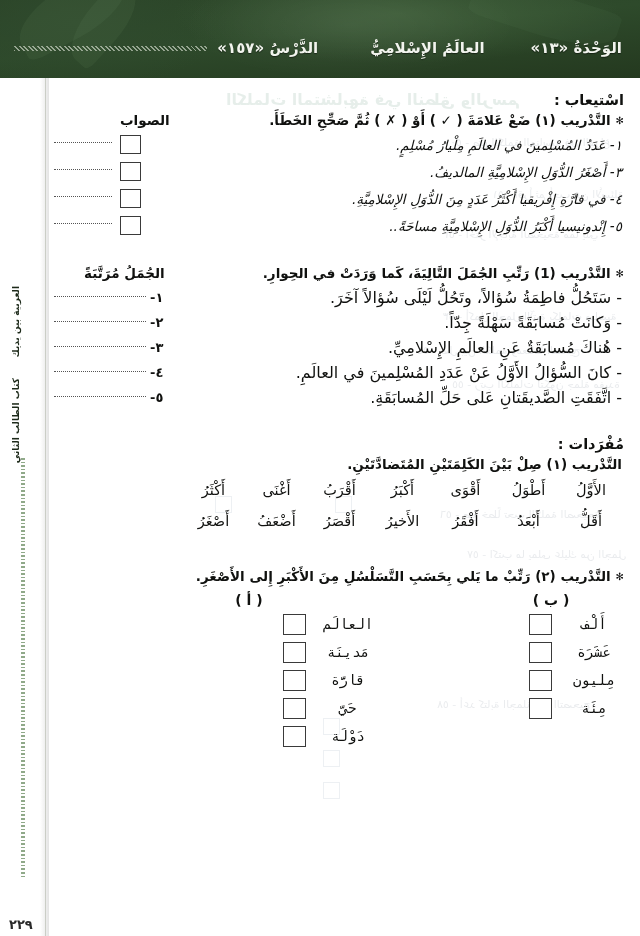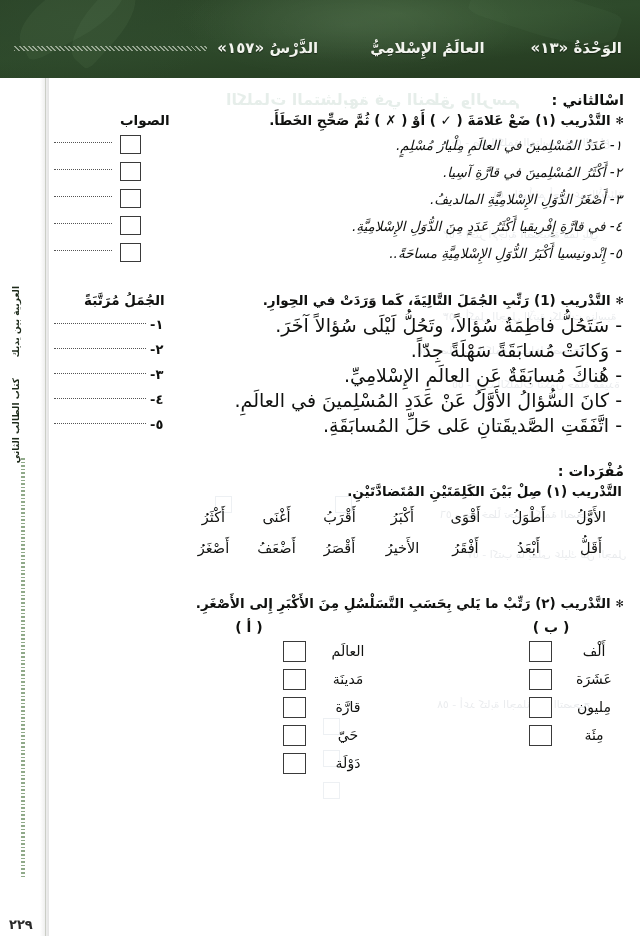--- a/index.html
+++ b/index.html
@@ -224,21 +224,21 @@
   
   .ord-list { margin-top: 4px; }
   .ord-row {
     display: flex;
     flex-direction: row;
     align-items: center;
     height: 25px;
   }
   .ord-stmt {
     flex: 0 0 auto;
-    font-size: 19px;
+    font-size: 16px;
     white-space: nowrap;
     padding-right: 4px;
   }
   .ord-spacer { flex: 1 1 auto; }
   .ord-num {
     flex: 0 0 auto;
     font-size: 13px;
     font-weight: bold;
     margin-left: 4px;
     white-space: nowrap;
@@ -288,20 +288,21 @@
     display: flex; flex-direction: row;
     align-items: center;
     justify-content: flex-start;
     height: 28px;
   }
   .cell-word {
     flex: 0 0 64px;
     font-size: 14px;
     text-align: center;
     white-space: nowrap;
+    font-family: Liberation Mono, monospace;
   }
   .cell-box {
     width: 23px; height: 21px;
     border: 1px solid #3a3a3a;
     background: #fff;
     margin-right: 10px;
   }
   .col-group { flex: 0 0 auto; }
   .col-gap { flex: 0 0 96px; }
 </style>
@@ -347,37 +348,31 @@
       <div class="bleed-line" style="top:620px; right:50px;">٥٨ - أعد كتابة الجملة بعد التصحيح</div>
       <div class="bleed-box" style="top:418px; right:288px;"></div>
       <div class="bleed-box" style="top:418px; right:408px;"></div>
       <div class="bleed-box" style="top:640px; right:300px;"></div>
       <div class="bleed-box" style="top:672px; right:300px;"></div>
       <div class="bleed-box" style="top:704px; right:300px;"></div>
     </div>
 
     <div class="layer">
 
-      <div class="section-head">اسْالثاني :</div>
+      <div class="section-head">اسْتيعاب :</div>
 
       <div class="task-line">
         <span class="task-star">✻</span>
         <span class="task-text">التَّدْريب (١)  ضَعْ عَلامَةَ ( ✓ ) أَوْ ( ✗ ) ثُمَّ صَحِّحِ الخَطَأَ.</span>
         <span class="col-label">الصواب</span>
       </div>
 
       <div class="tf-list">
         <div class="tf-row">
           <span class="tf-stmt">١- عَدَدُ المُسْلِمينَ في العالَمِ مِلْيارُ مُسْلِمٍ.</span>
-          <span class="tf-spacer"></span>
-          <span class="tf-box"></span>
-          <span class="tf-dots"></span>
-        </div>
-        <div class="tf-row">
-          <span class="tf-stmt">٢- أَكْثَرُ المُسْلِمينَ في قارَّةِ آسِيا.</span>
           <span class="tf-spacer"></span>
           <span class="tf-box"></span>
           <span class="tf-dots"></span>
         </div>
         <div class="tf-row">
           <span class="tf-stmt">٣- أَصْغَرُ الدُّوَلِ الإِسْلامِيَّةِ المالديفُ.</span>
           <span class="tf-spacer"></span>
           <span class="tf-box"></span>
           <span class="tf-dots"></span>
         </div>

